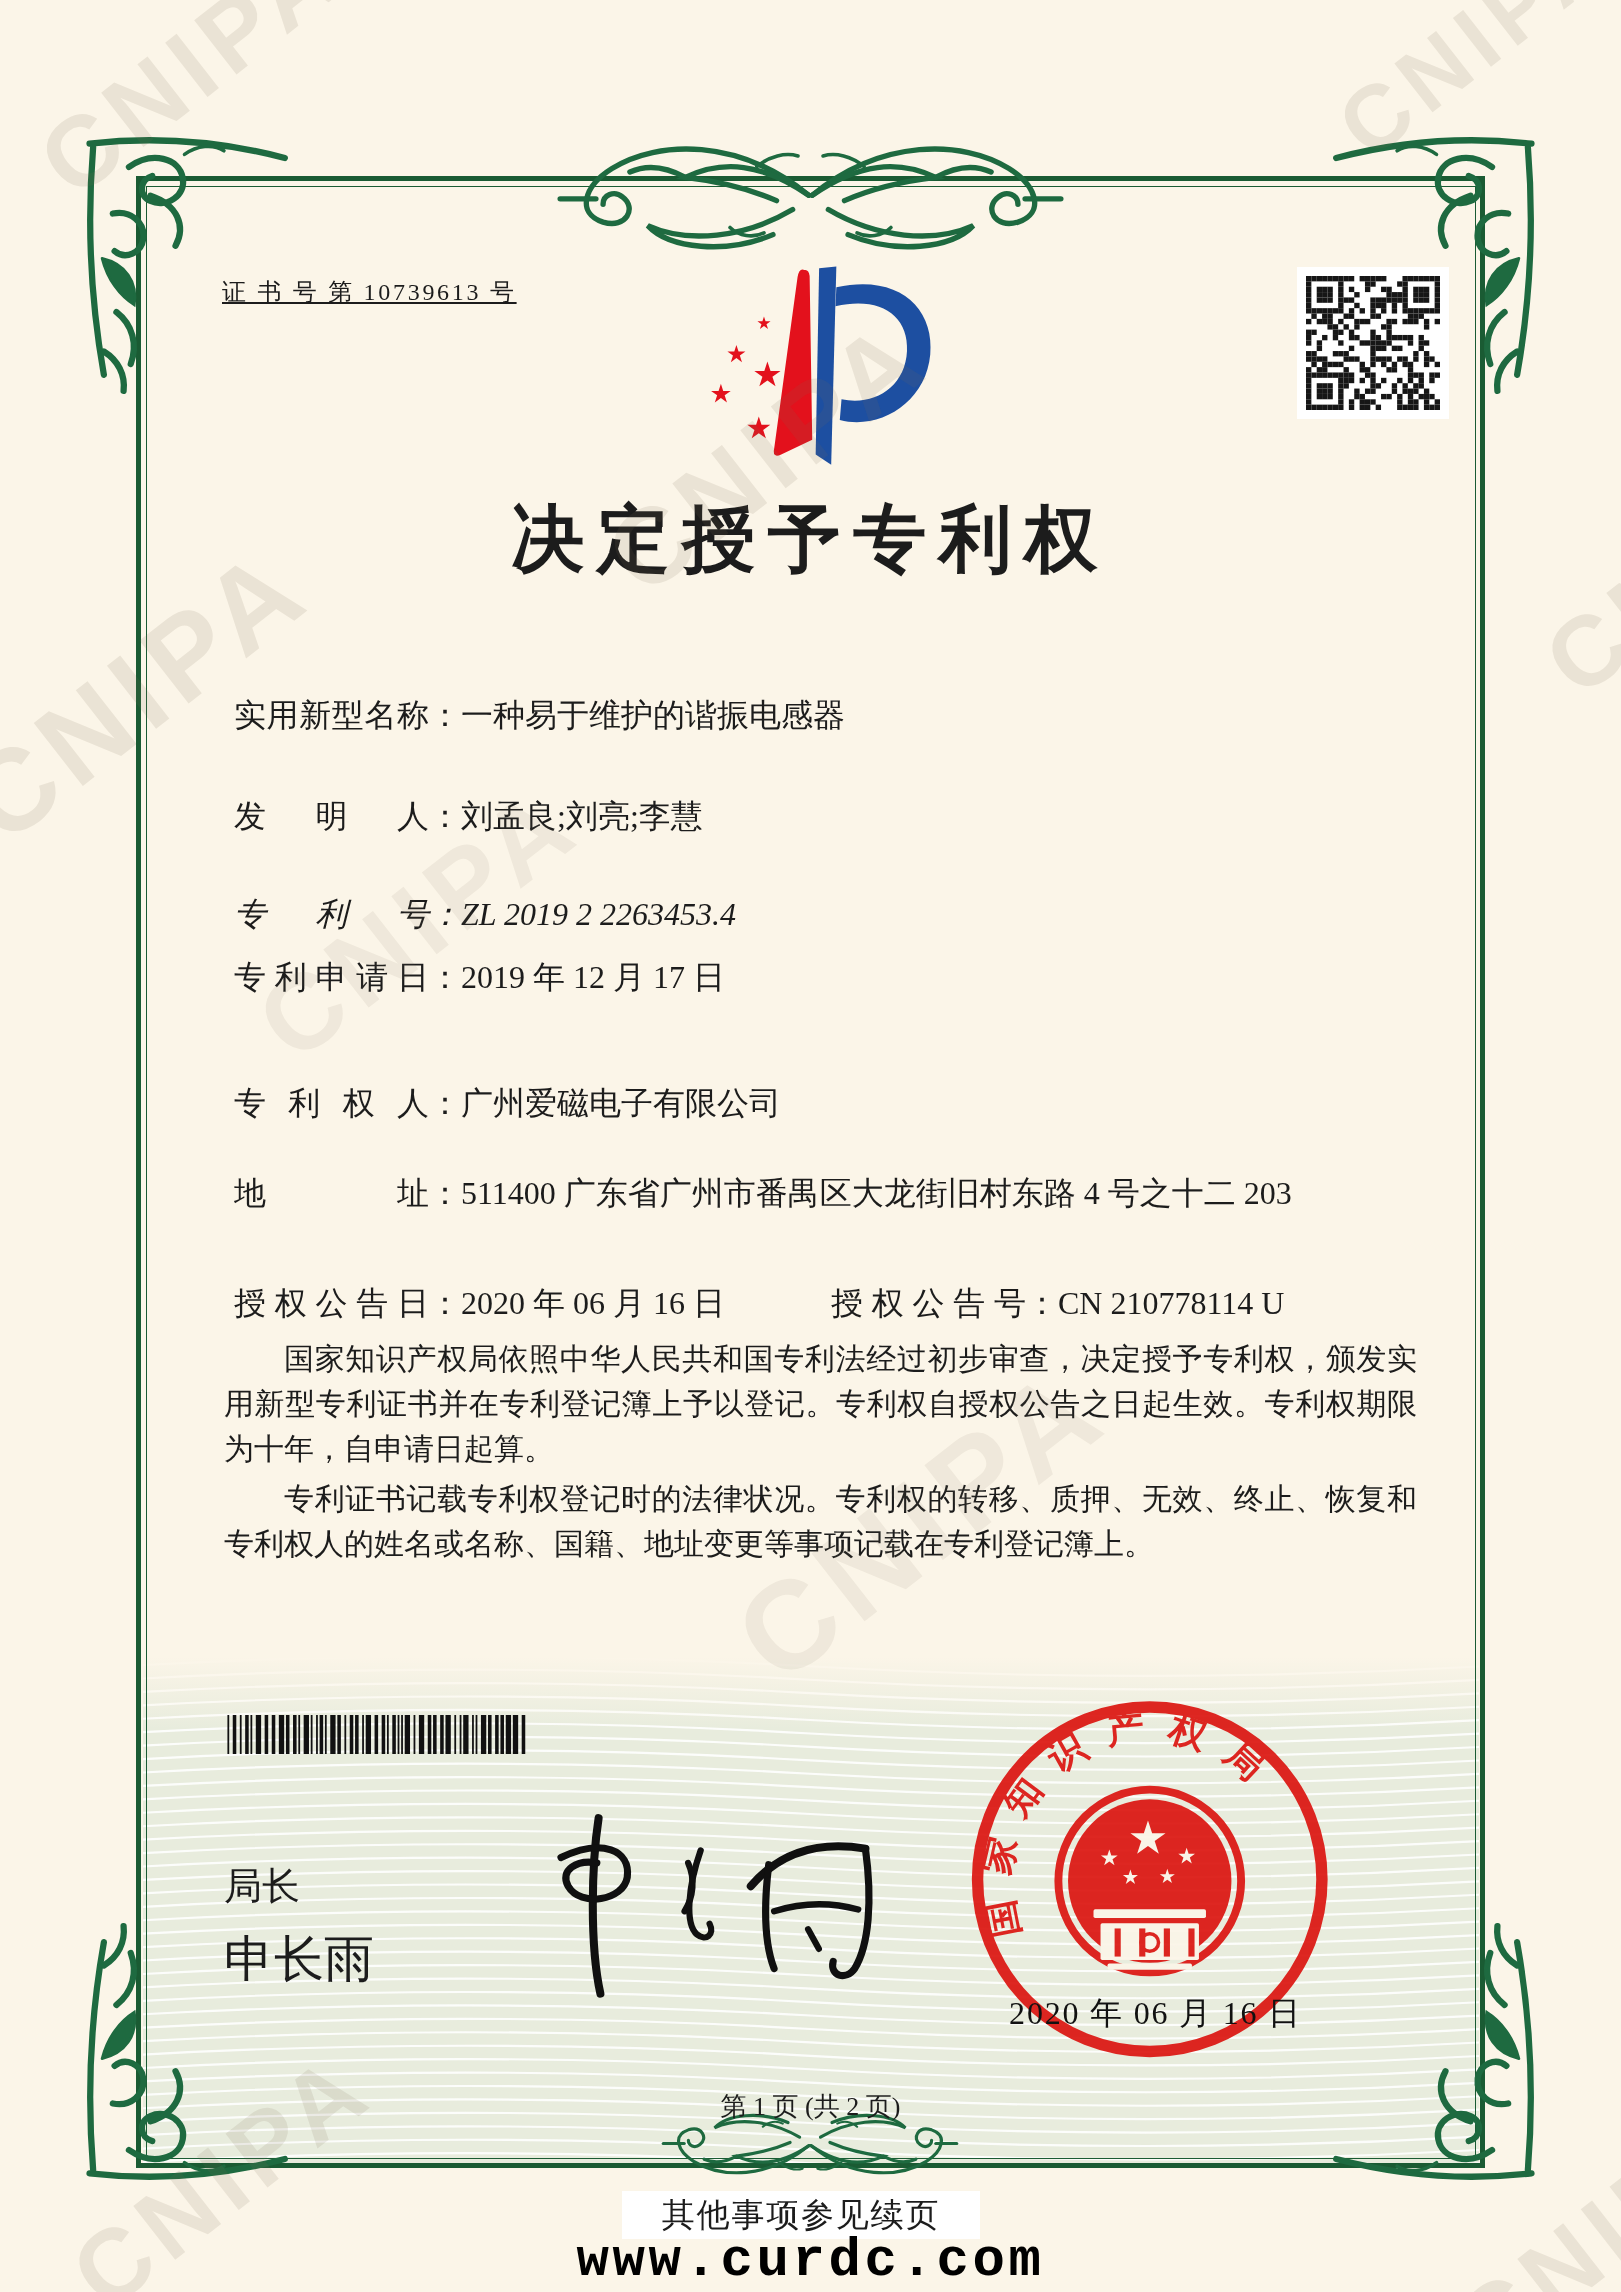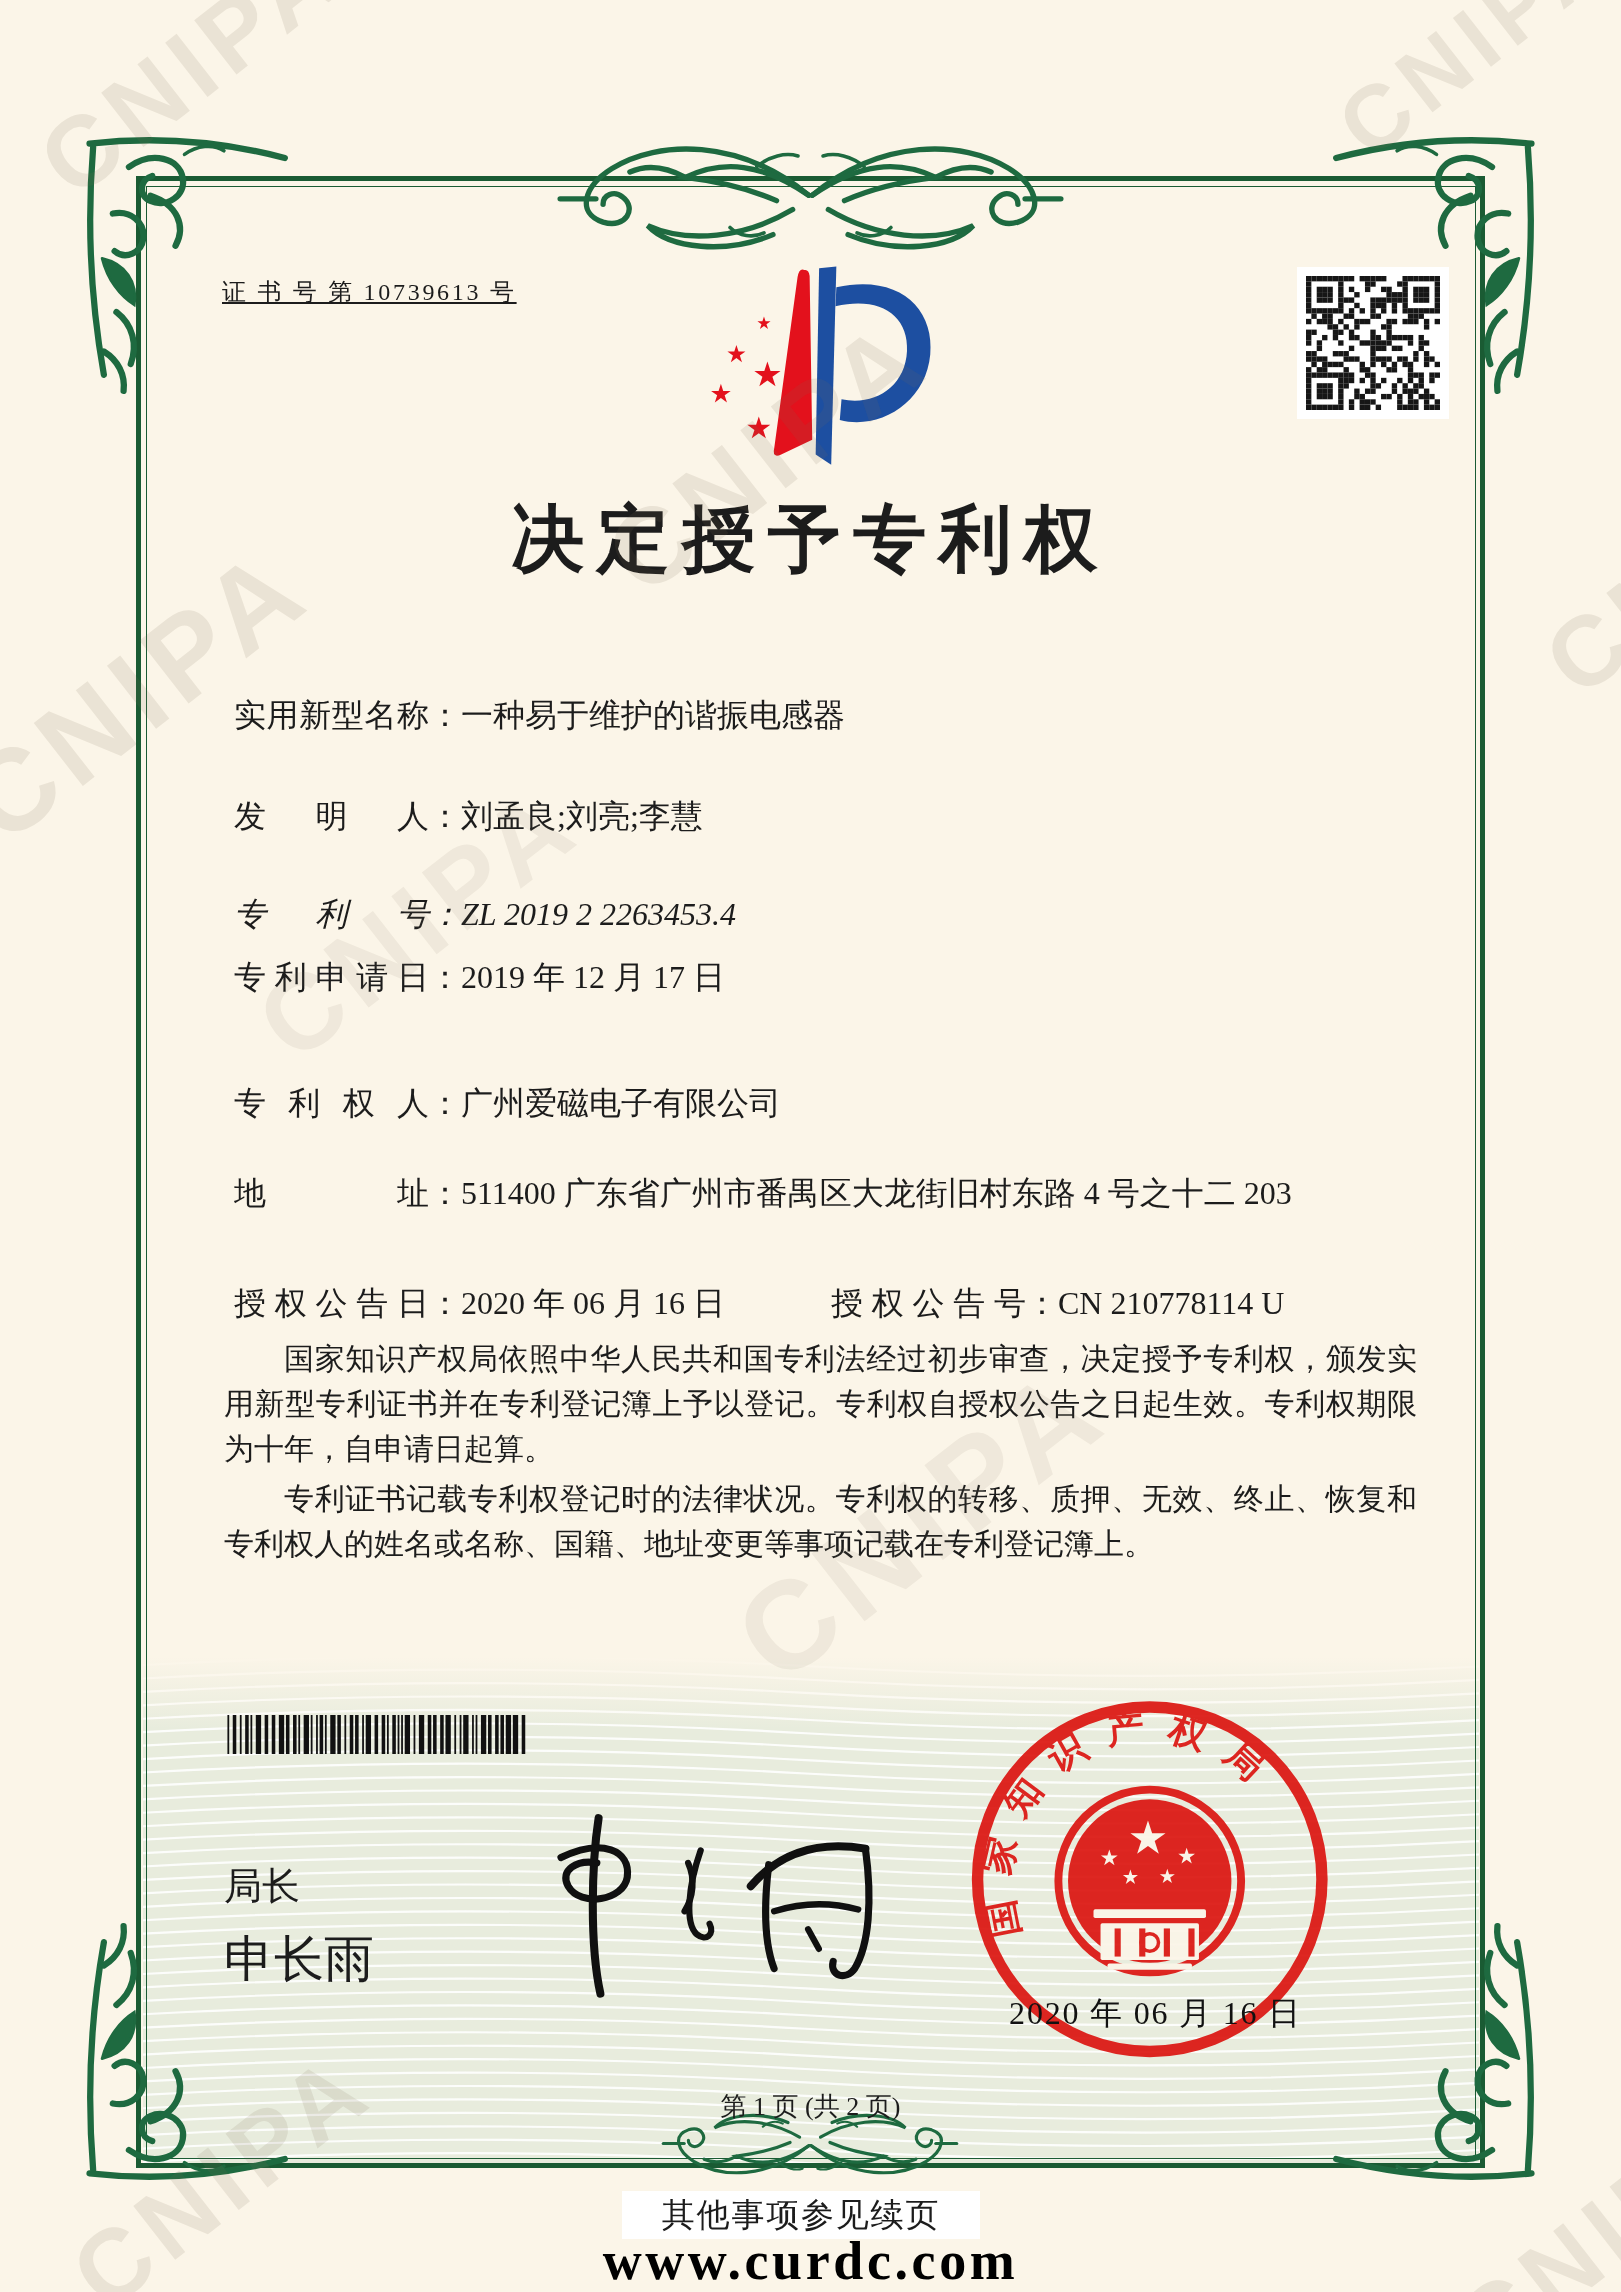--- a/index.html
+++ b/index.html
@@ -51,21 +51,21 @@
   .signature{position:absolute;left:466px;top:1811px;z-index:3;}
   .seal{position:absolute;left:967px;top:1693px;z-index:3;opacity:.93;}
   .seal-date{position:absolute;left:1001px;top:1992px;width:309px;text-align:center;
       font-size:32px;color:#111;z-index:4;letter-spacing:1.8px;}
   .page-footer{position:absolute;left:0;right:0;top:2089px;text-align:center;font-size:26px;z-index:3;}
 
   .note-band{position:absolute;left:622px;top:2191px;width:358px;height:48px;background:#fff;
       display:flex;align-items:center;justify-content:center;z-index:3;}
   .note-band span{font-size:33px;letter-spacing:1.8px;}
   .site-url{position:absolute;left:0;right:0;top:2230px;text-align:center;z-index:3;
-      font-family:Liberation Serif, serif;font-weight:700;
+      font-family:Liberation Mono, monospace;font-weight:700;
       font-size:54px;letter-spacing:3.6px;color:#000;}
 </style>
 </head>
 <body>
 
 <svg width="0" height="0" style="position:absolute" aria-hidden="true">
   <defs>
     <path id="star" d="M0,-1 L0.225,-0.309 0.951,-0.309 0.363,0.118 0.588,0.809 0,0.382 -0.588,0.809 -0.363,0.118 -0.951,-0.309 -0.225,-0.309 Z"></path>
     <g id="fh" fill="none" stroke="#1e6a40" stroke-width="6" stroke-linecap="round">
       <path d="M288 92 C 210 28, 120 30, 68 62 C 36 82, 28 112, 58 122 C 84 130, 96 106, 80 94 C 70 86, 58 92, 58 102"></path>

